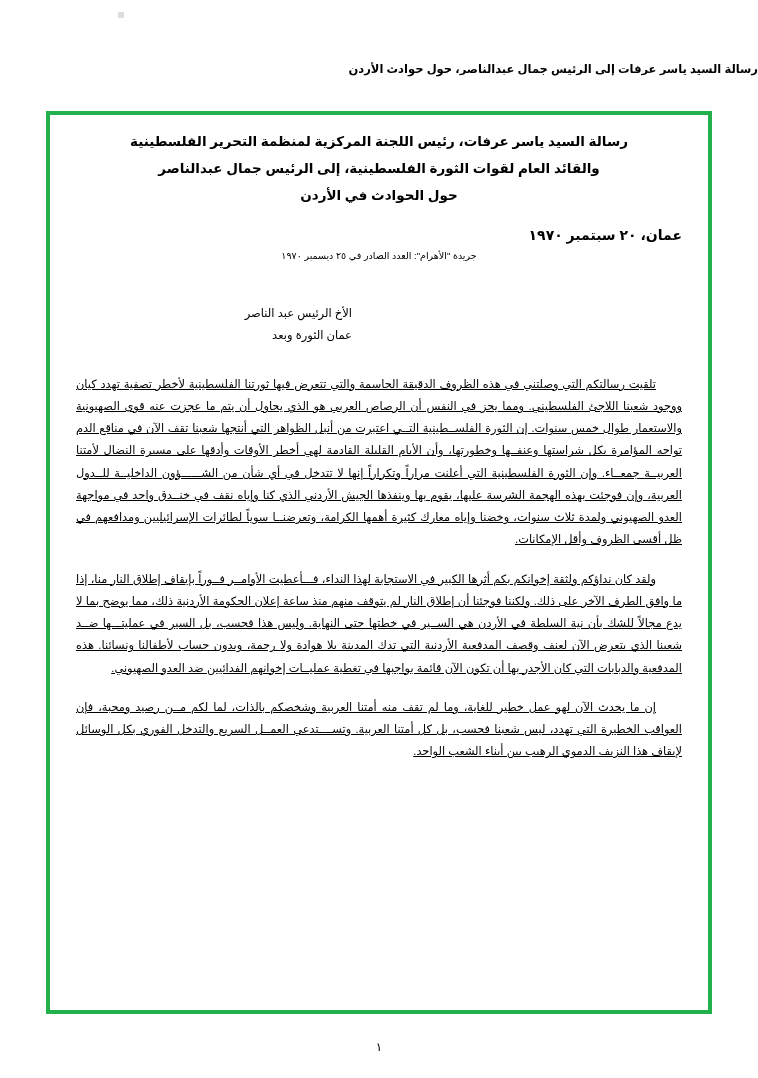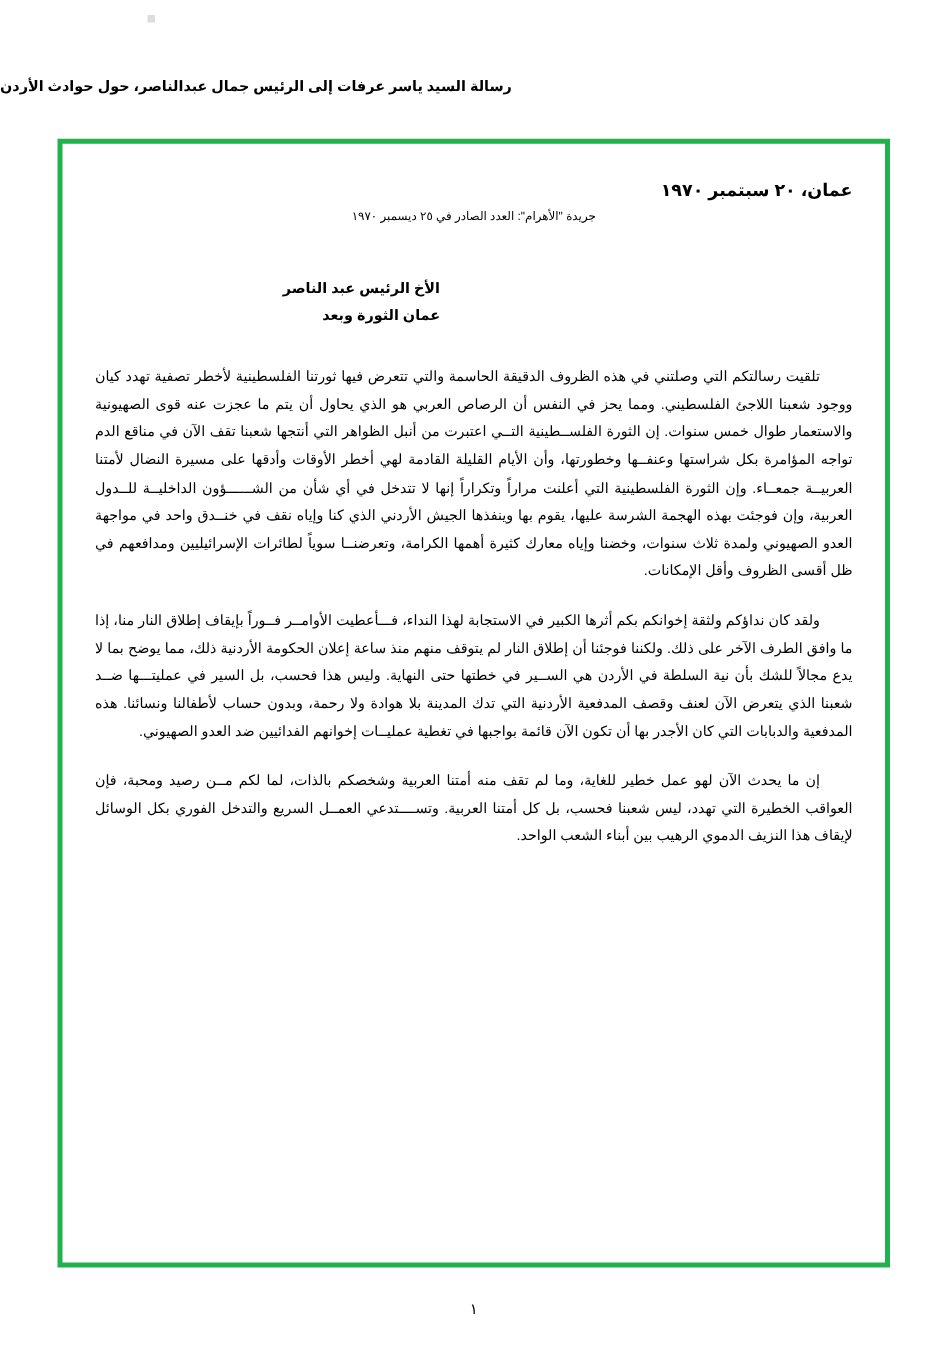--- a/index.html
+++ b/index.html
@@ -26,21 +26,21 @@
     left: 118px;
     width: 6px;
     height: 6px;
     background: #dddddd;
   }
   .running-header {
     position: absolute;
     top: 62px;
     left: 0;
     right: 0;
-    text-align: left;
+    text-align: right;
     font-size: 11.5px;
     font-weight: bold;
     font-family: "Liberation Sans", "DejaVu Sans", sans-serif;
     direction: rtl;
   }
   .frame {
     position: absolute;
     top: 111px;
     left: 46px;
     width: 666px;
@@ -79,37 +79,38 @@
     font-family: "Liberation Sans", "DejaVu Sans", sans-serif;
     font-size: 9.5px;
     margin-top: 7px;
   }
   .salutation {
     margin-top: 42px;
     text-align: right;
     padding-right: 330px;
     font-family: "Liberation Sans", "DejaVu Sans", sans-serif;
     font-size: 11.5px;
-    font-weight: bold;
+    font-weight: normal;
     line-height: 1.9;
   }
   .salutation div {
     white-space: nowrap;
   }
   .body-text {
     margin-top: 26px;
     font-family: "Liberation Sans", "DejaVu Sans", sans-serif;
     font-size: 11.4px;
     line-height: 1.95;
     text-align: justify;
     text-justify: inter-word;
   }
   .body-text p {
     margin: 0 0 17px 0;
     text-indent: 26px;
+    text-decoration: underline;
   }
   .body-text p:last-child {
     margin-bottom: 0;
   }
   .page-number {
     position: absolute;
     top: 1040px;
     left: 0;
     right: 0;
     text-align: center;
@@ -123,20 +124,25 @@
 <div class="page">
 
   <div class="corner-mark"></div>
 
   <div class="running-header">رسالة السيد ياسر عرفات إلى الرئيس جمال عبدالناصر، حول حوادث الأردن</div>
 
   <div class="frame"></div>
 
   <div class="content">
 
+    <div class="title-block">
+      <div>رسالة السيد ياسر عرفات، رئيس اللجنة المركزية لمنظمة التحرير الفلسطينية</div>
+      <div>والقائد العام لقوات الثورة الفلسطينية، إلى الرئيس جمال عبدالناصر</div>
+      <div>حول الحوادث في الأردن</div>
+    </div>
 
     <div class="dateline">عمان، ٢٠ سبتمبر ١٩٧٠</div>
     <div class="source">جريدة "الأهرام": العدد الصادر في ٢٥ ديسمبر ١٩٧٠</div>
 
     <div class="salutation">
       <div>الأخ الرئيس عبد الناصر</div>
       <div>عمان الثورة وبعد</div>
     </div>
 
     <div class="body-text">

